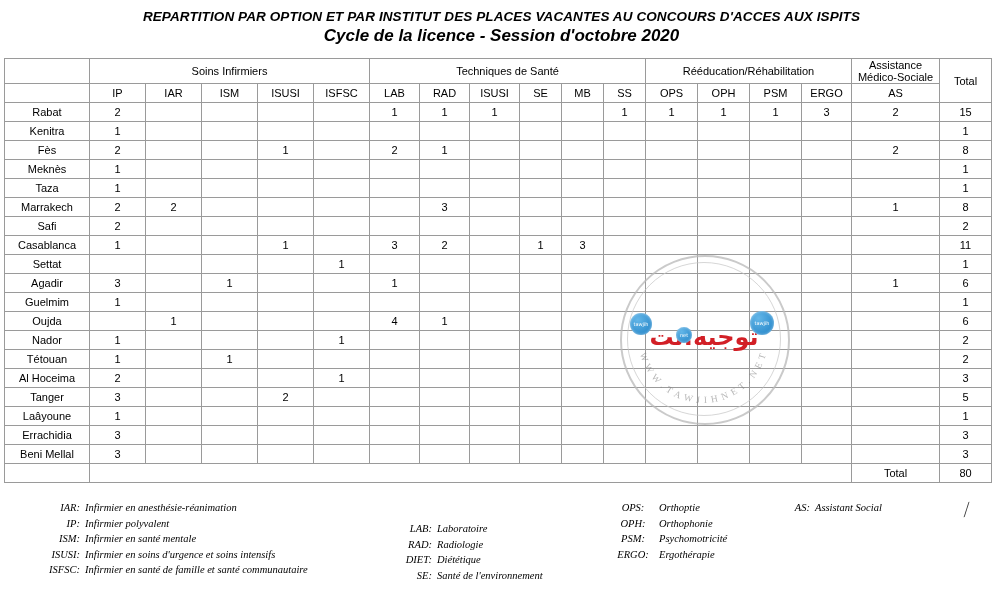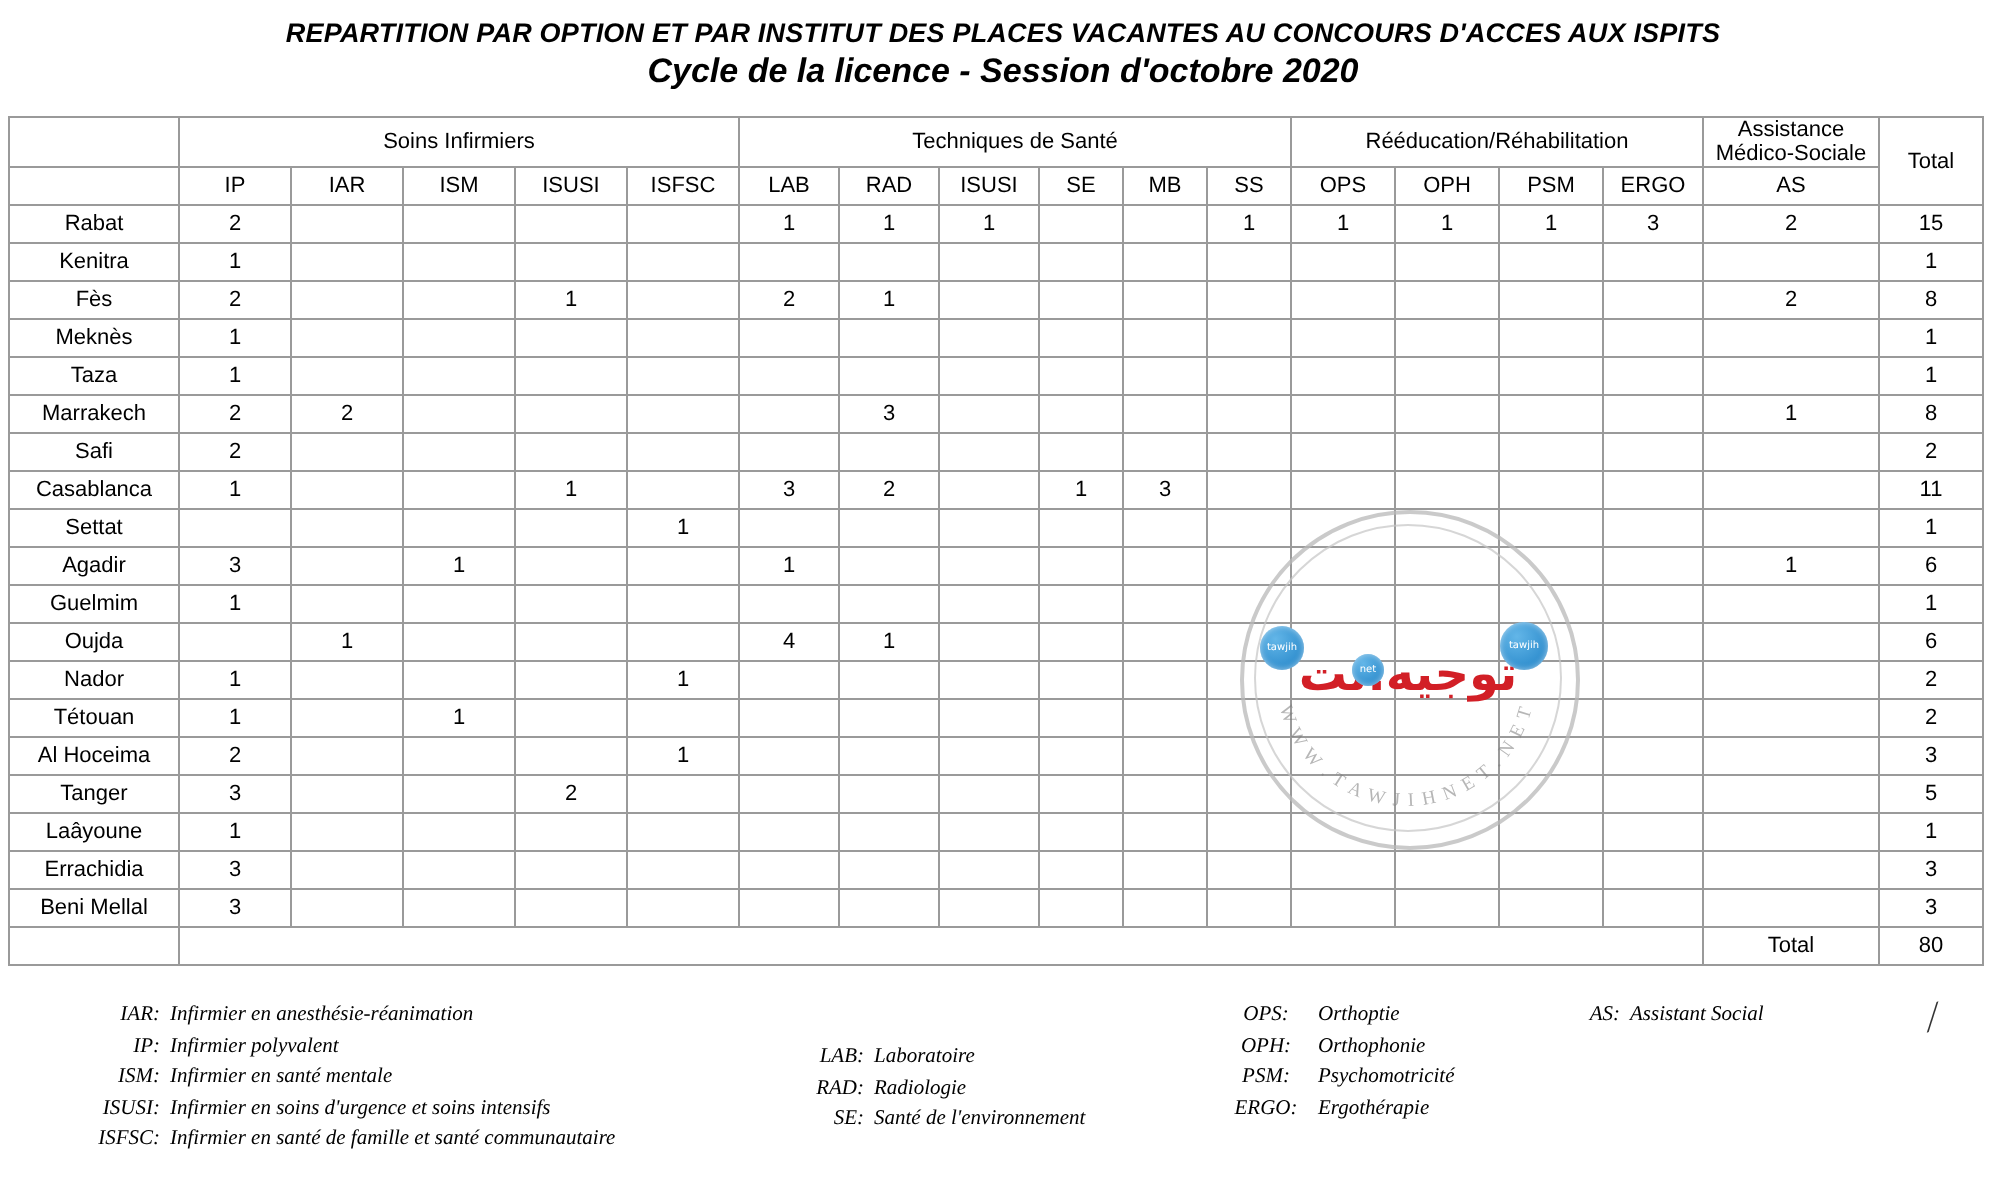--- a/index.html
+++ b/index.html
@@ -683,20 +683,24 @@
     <div class="legend-col lc2" id="legend-col2">
         <div class="legend-row">
           <div class="legend-key">LAB:</div>
           <div class="legend-text">Laboratoire</div>
         </div>
         <div class="legend-row">
           <div class="legend-key">RAD:</div>
           <div class="legend-text">Radiologie</div>
         </div>
         <div class="legend-row">
+          <div class="legend-key">DIET:</div>
+          <div class="legend-text">Diététique</div>
+        </div>
+        <div class="legend-row">
           <div class="legend-key">SE:</div>
           <div class="legend-text">Santé de l'environnement</div>
         </div>
       </div>
     <div class="legend-col lc3" id="legend-col3">
         <div class="legend-row">
           <div class="legend-key">OPS:</div>
           <div class="legend-text">Orthoptie</div>
         </div>
         <div class="legend-row">

